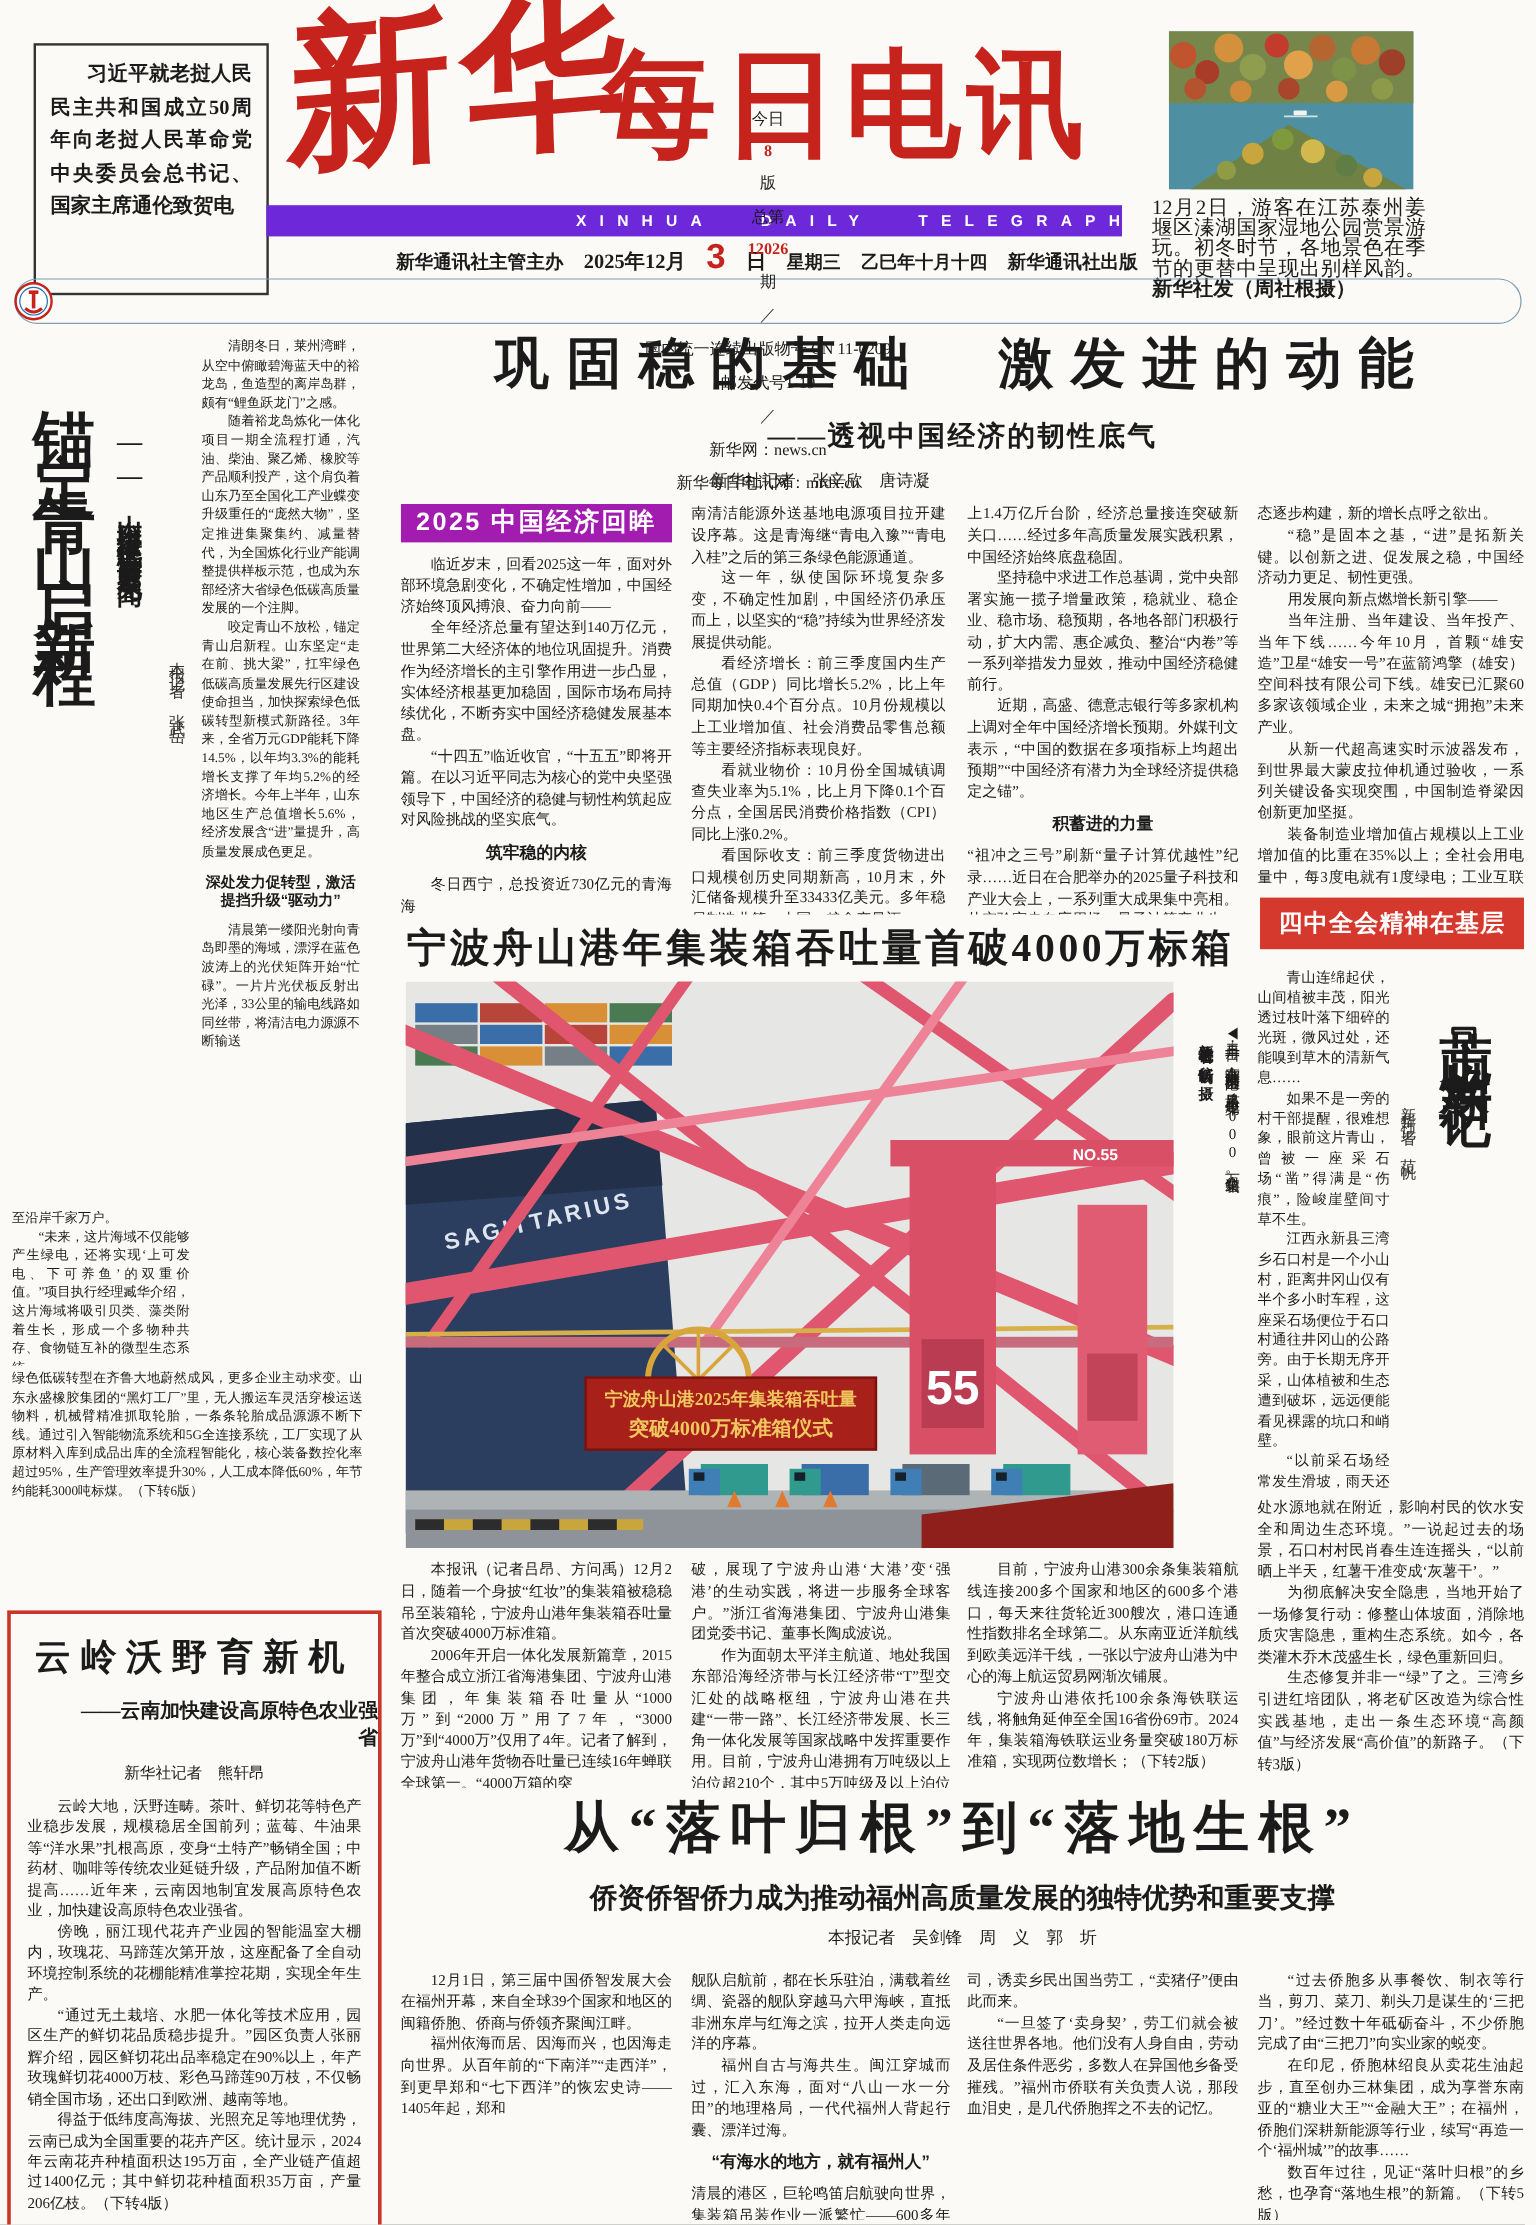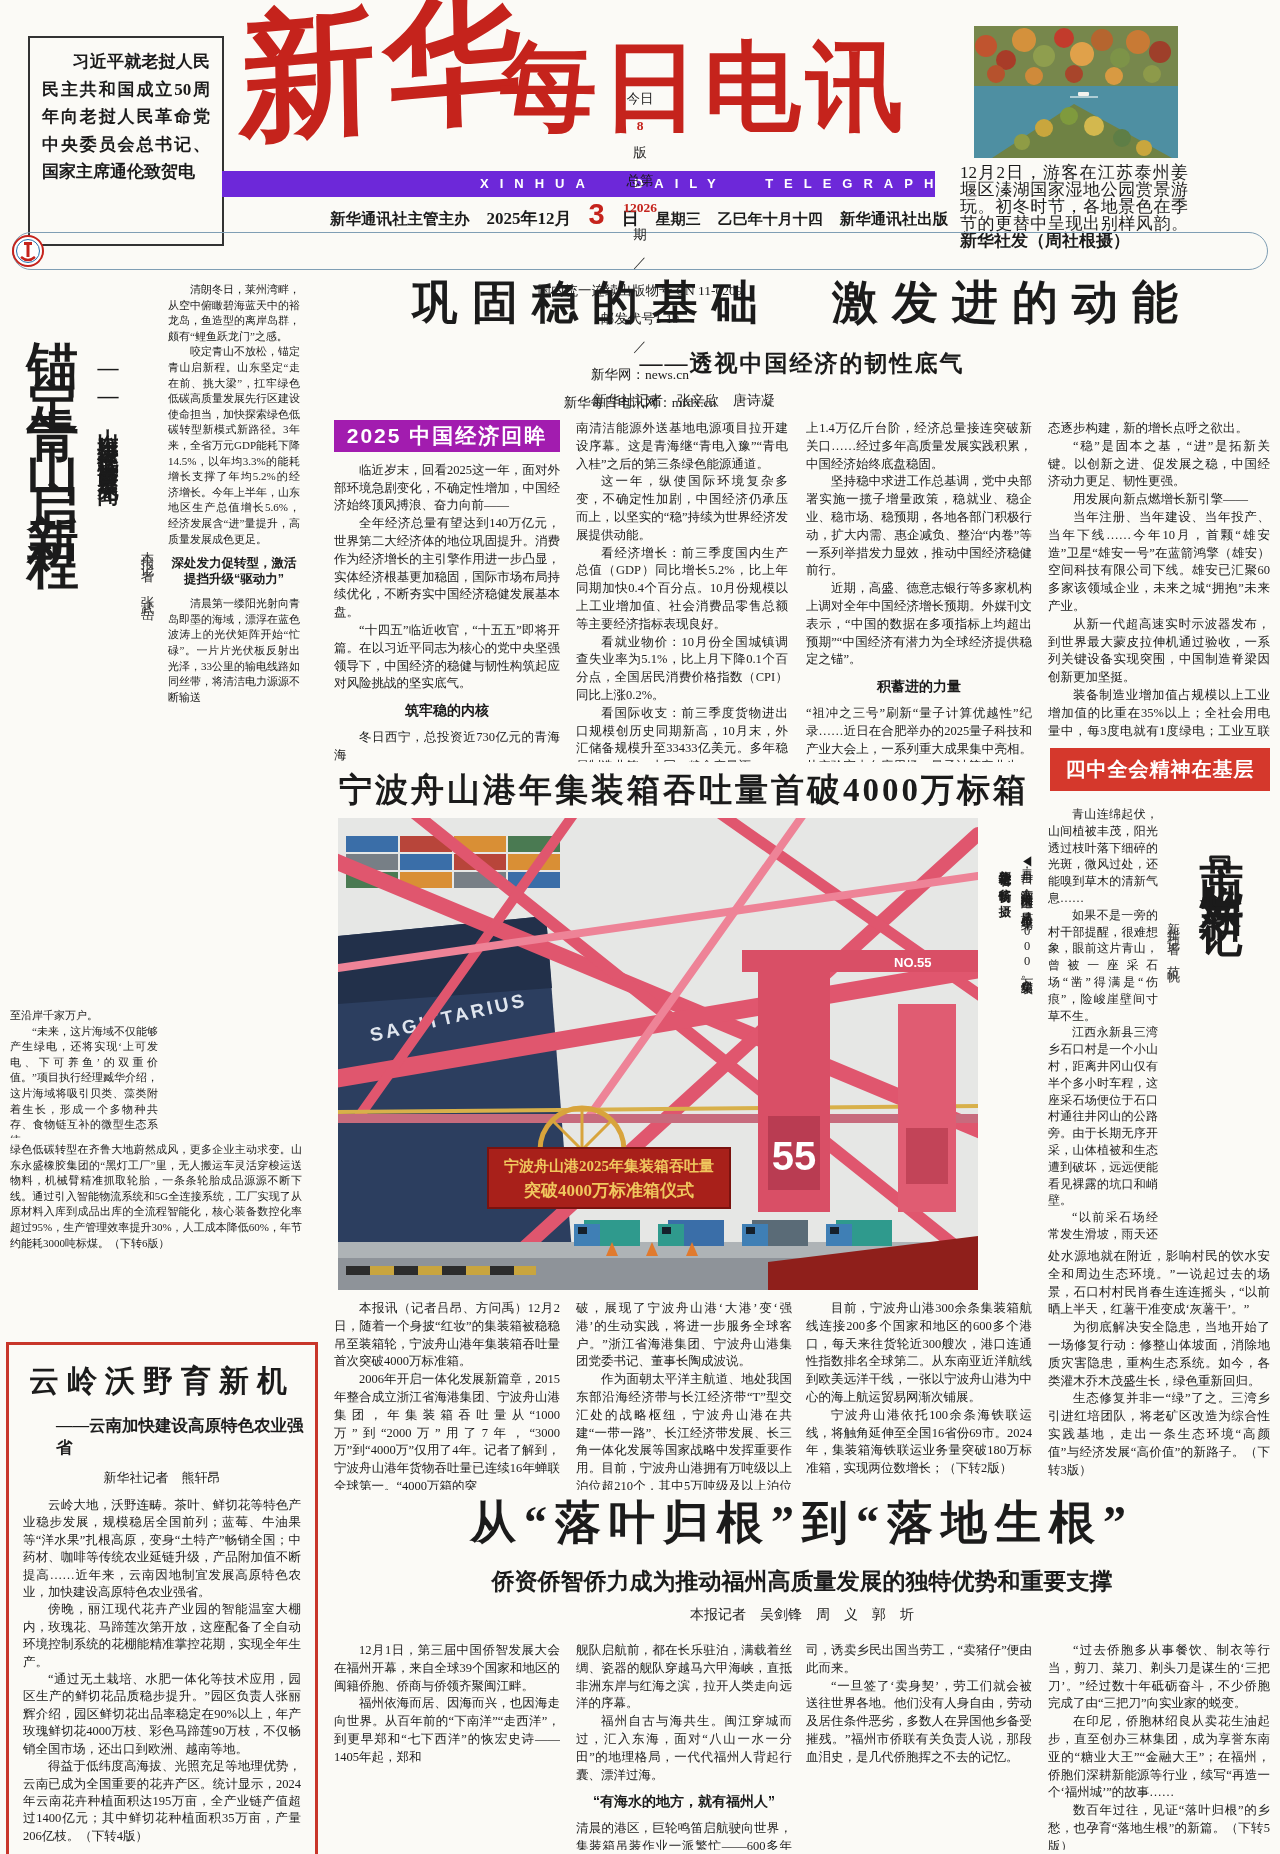--- a/index.html
+++ b/index.html
@@ -73,21 +73,21 @@
   .gr-tag{left:1050px;top:748px;width:220px;background:#d5382c;color:#fff;font-family:"Liberation Sans",sans-serif;
           font-weight:bold;font-size:20px;text-align:center;padding:8px 0;letter-spacing:1px;}
   .gr-ncol{left:1048px;top:806px;width:110px;height:436px;font-size:12px;line-height:16.8px;}
   .gr-byline{left:1164px;top:912px;height:215px;font-size:13px;letter-spacing:5px;color:#333;}
   .gr-title{left:1192px;top:824px;height:360px;font-size:44px;font-weight:bold;letter-spacing:9px;}
   .gr-fcol{left:1048px;top:1248px;width:222px;height:244px;}
 
   
   .yn-box{left:6px;top:1342px;width:306px;height:510px;border:3px solid #c8362a;background:#fbfaf6;}
   .yn-title{margin-top:16px;text-align:center;font-size:30px;font-weight:bold;letter-spacing:8px;}
-  .yn-sub{margin-top:13px;text-align:left;font-size:16.5px;font-weight:bold;margin-left:47px;}
+  .yn-sub{margin-top:13px;text-align:right;font-size:16.5px;font-weight:bold;margin-left:47px;}
   .yn-byline{margin-top:10px;text-align:center;font-size:13px;}
   .yn-body{margin:10px 14px 0 14px;font-size:12.5px;line-height:17.4px;text-align:justify;}
   .yn-body p{margin:0;text-indent:2em;}
 
   
   .fz-headline{left:334px;top:1492px;width:936px;text-align:center;font-size:46px;font-weight:bold;letter-spacing:8px;white-space:nowrap;}
   .fz-sub{left:334px;top:1566px;width:936px;text-align:center;font-size:23px;font-weight:bold;}
   .fz-byline{left:334px;top:1606px;width:936px;text-align:center;font-size:14px;}
   .fz-c1{left:334px;top:1642px;width:226px;height:208px;}
   .fz-c2{left:576px;top:1642px;width:216px;height:208px;}
@@ -175,20 +175,21 @@
     <rect x="16.5" y="12" width="3" height="12" fill="#c5231c"></rect>
     <path d="M11 24 Q18 30 25 24" fill="none" stroke="#c5231c" stroke-width="2.5"></path>
   </svg>
 
   <div class="abs vert sd-title">锚定青山启新程</div>
   <div class="abs vert sd-sub">——山东推进绿色低碳高质量发展见闻</div>
   <div class="abs vert sd-byline">本报记者　张武岳</div>
   <div class="col sd-colA">
     <div>
         <p>清朗冬日，莱州湾畔，从空中俯瞰碧海蓝天中的裕龙岛，鱼造型的离岸岛群，颇有“鲤鱼跃龙门”之感。</p>
+        <p>随着裕龙岛炼化一体化项目一期全流程打通，汽油、柴油、聚乙烯、橡胶等产品顺利投产，这个肩负着山东乃至全国化工产业蝶变升级重任的“庞然大物”，坚定推进集聚集约、减量替代，为全国炼化行业产能调整提供样板示范，也成为东部经济大省绿色低碳高质量发展的一个注脚。</p>
         <p>咬定青山不放松，锚定青山启新程。山东坚定“走在前、挑大梁”，扛牢绿色低碳高质量发展先行区建设使命担当，加快探索绿色低碳转型新模式新路径。3年来，全省万元GDP能耗下降14.5%，以年均3.3%的能耗增长支撑了年均5.2%的经济增长。今年上半年，山东地区生产总值增长5.6%，经济发展含“进”量提升，高质量发展成色更足。</p>
       </div>
     <h4 class="subhead-c">深处发力促转型，激活提挡升级“驱动力”</h4>
     <div>
         <p>清晨第一缕阳光射向青岛即墨的海域，漂浮在蓝色波涛上的光伏矩阵开始“忙碌”。一片片光伏板反射出光泽，33公里的输电线路如同丝带，将清洁电力源源不断输送</p>
       </div>
   </div>
   <div class="col cont sd-colB">
     <div>
         <p>至沿岸千家万户。</p>

